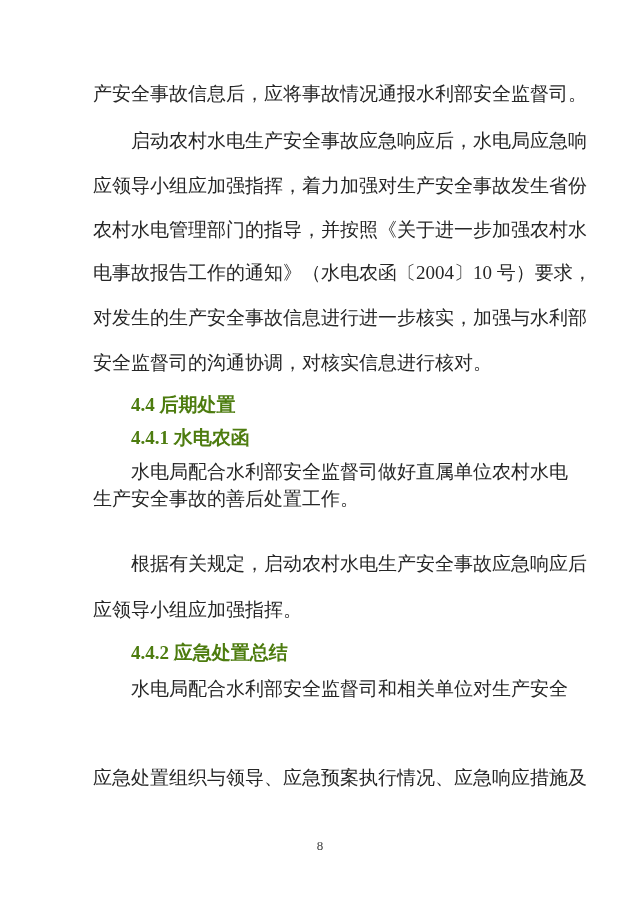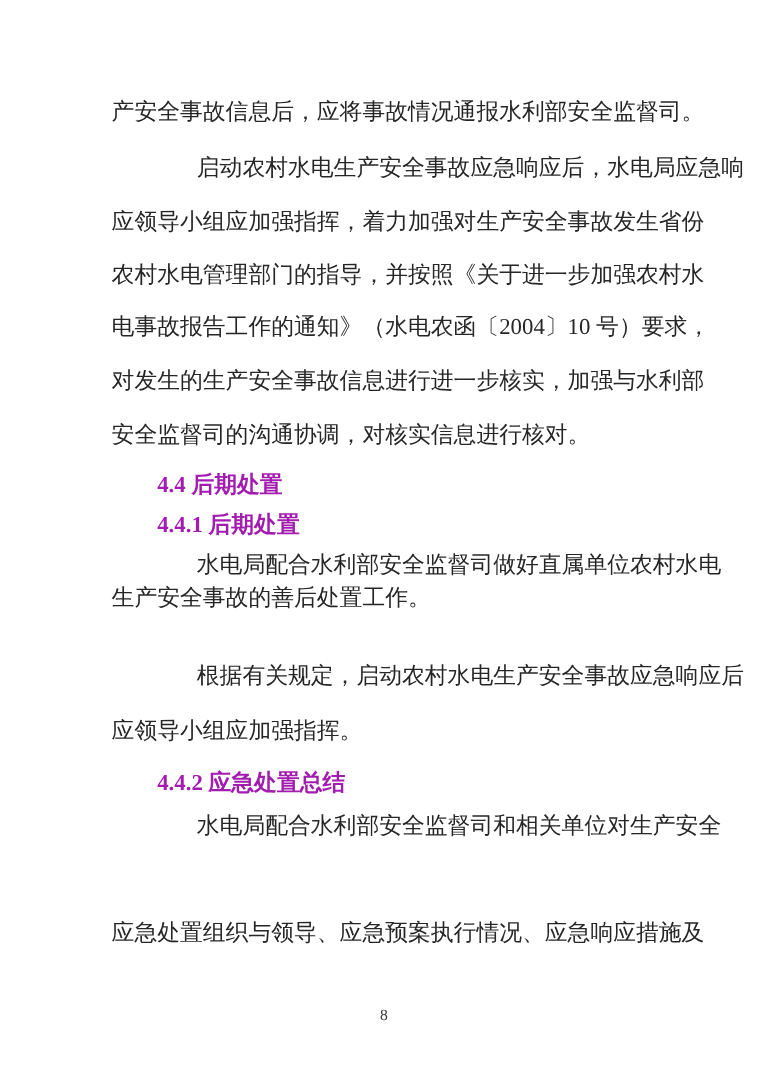--- a/index.html
+++ b/index.html
@@ -20,26 +20,25 @@
     left: 93px;
     height: 22px;
     line-height: 22px;
     font-size: 19px;
     color: #262626;
     letter-spacing: 0px;
     white-space: nowrap;
   }
   .indent {
     left: 131px;
-    margin-left: 33px;
   }
   .heading {
     left: 131px;
     font-weight: bold;
-    color: #a21caf;
+    color: #4d7c0f;
   }
   .page-number {
     position: absolute;
     top: 838px;
     left: 0;
     width: 100%;
     text-align: center;
     font-size: 13px;
     color: #3a3a3a;
     font-family: "Liberation Serif", serif;
@@ -52,21 +51,21 @@
 
   <div class="line" style="top:83px">产安全事故信息后，应将事故情况通报水利部安全监督司。</div>
   <div class="line indent" style="top:130px">启动农村水电生产安全事故应急响应后，水电局应急响</div>
   <div class="line" style="top:175px">应领导小组应加强指挥，着力加强对生产安全事故发生省份</div>
   <div class="line" style="top:219px">农村水电管理部门的指导，并按照《关于进一步加强农村水</div>
   <div class="line" style="top:262px">电事故报告工作的通知》（水电农函〔2004〕10 号）要求，</div>
   <div class="line" style="top:307px">对发生的生产安全事故信息进行进一步核实，加强与水利部</div>
   <div class="line" style="top:352px">安全监督司的沟通协调，对核实信息进行核对。</div>
 
   <div class="line heading" style="top:394px">4.4 后期处置</div>
-  <div class="line heading" style="top:427px">4.4.1 后期处置</div>
+  <div class="line heading" style="top:427px">4.4.1 水电农函</div>
 
   <div class="line indent" style="top:461px">水电局配合水利部安全监督司做好直属单位农村水电</div>
   <div class="line" style="top:488px">生产安全事故的善后处置工作。</div>
   <div class="line indent" style="top:553px">根据有关规定，启动农村水电生产安全事故应急响应后</div>
   <div class="line" style="top:599px">应领导小组应加强指挥。</div>
 
   <div class="line heading" style="top:642px">4.4.2 应急处置总结</div>
 
   <div class="line indent" style="top:678px">水电局配合水利部安全监督司和相关单位对生产安全</div>
   <div class="line" style="top:767px">应急处置组织与领导、应急预案执行情况、应急响应措施及</div>

